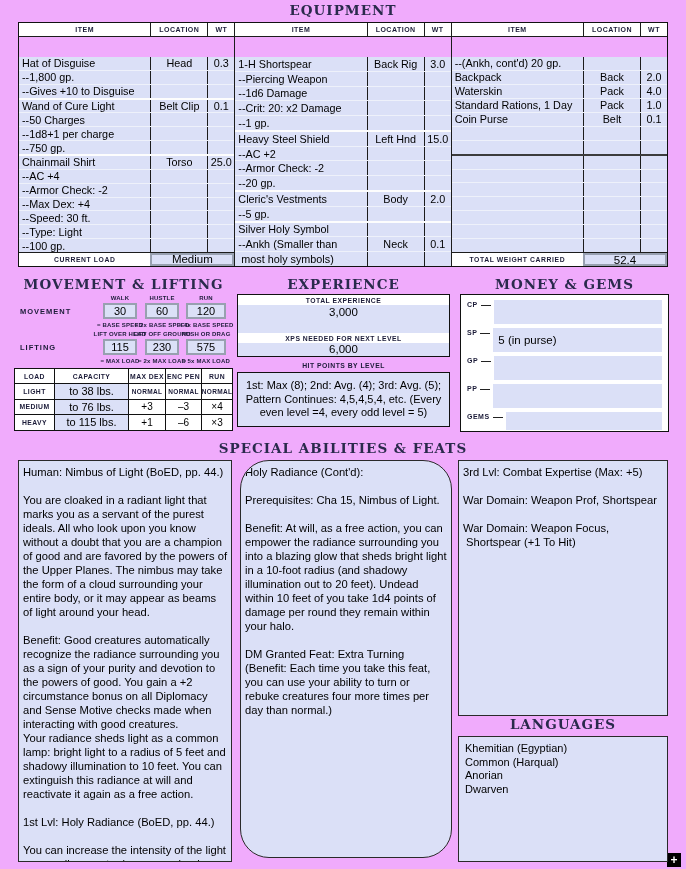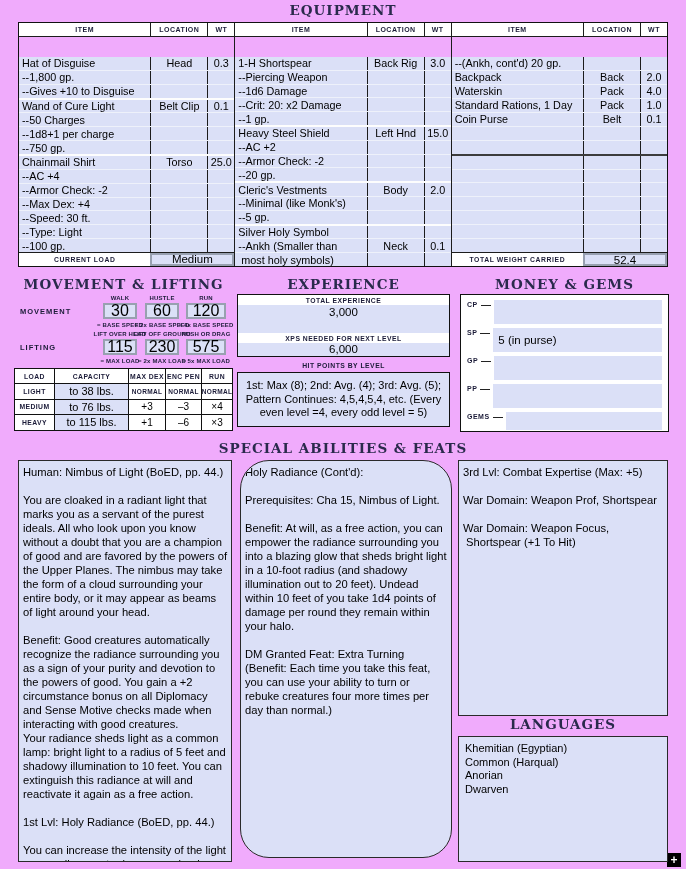--- a/index.html
+++ b/index.html
@@ -33,21 +33,21 @@
              display:flex;align-items:center;justify-content:center;font-size:11.5px;
              box-sizing:border-box;}
 
   
   .mv{position:absolute;left:14px;top:276px;width:219px;height:160px;}
   .mv-title{position:absolute;top:0;left:0;width:100%;}
   .mv-lab{position:absolute;font-size:7.5px;font-weight:bold;letter-spacing:1px;color:#1b1b38;}
   .mv-cap{position:absolute;font-size:6px;font-weight:bold;letter-spacing:.2px;color:#1b1b38;
           width:70px;text-align:center;transform:translateX(-50%);white-space:nowrap;}
   .mv-box{position:absolute;height:16px;background:#dbe0f7;border:2px solid #98a0b0;
-          display:flex;align-items:center;justify-content:center;font-size:16px;box-sizing:border-box;}
+          display:flex;align-items:center;justify-content:center;font-size:11px;box-sizing:border-box;}
 
   .loads{position:absolute;left:14px;top:368px;width:219px;border:1.5px solid #111;
          background:#fff;display:grid;grid-template-columns:39px 74px 37px 36px 1fr;
          grid-template-rows:14px 15.5px 15.5px 15.5px;box-sizing:border-box;}
   .ld{display:flex;align-items:center;justify-content:center;border-left:1px solid #111;
       border-top:1px solid #111;overflow:hidden;}
   .ld.c0{border-left:none;}
   .ld.r0{border-top:none;}
   .ld.h,.ld.lab{font-size:6.8px;font-weight:bold;letter-spacing:.4px;color:#1b1b38;}
   .ld.cap{background:#dbe0f7;font-size:11px;}
@@ -230,25 +230,20 @@
         </div>
         <div class="eq-row">
           <div class="eq-cell item">--20 gp.</div>
           <div class="eq-cell loc"></div>
           <div class="eq-cell wt"></div>
         </div>
         <div class="eq-row start">
           <div class="eq-cell item">Cleric's Vestments</div>
           <div class="eq-cell loc">Body</div>
           <div class="eq-cell wt">2.0</div>
-        </div>
-        <div class="eq-row">
-          <div class="eq-cell item">--Minimal (like Monk's)</div>
-          <div class="eq-cell loc"></div>
-          <div class="eq-cell wt"></div>
         </div>
         <div class="eq-row">
           <div class="eq-cell item">--5 gp.</div>
           <div class="eq-cell loc"></div>
           <div class="eq-cell wt"></div>
         </div>
         <div class="eq-row start">
           <div class="eq-cell item">Silver Holy Symbol</div>
           <div class="eq-cell loc"></div>
           <div class="eq-cell wt"></div>

